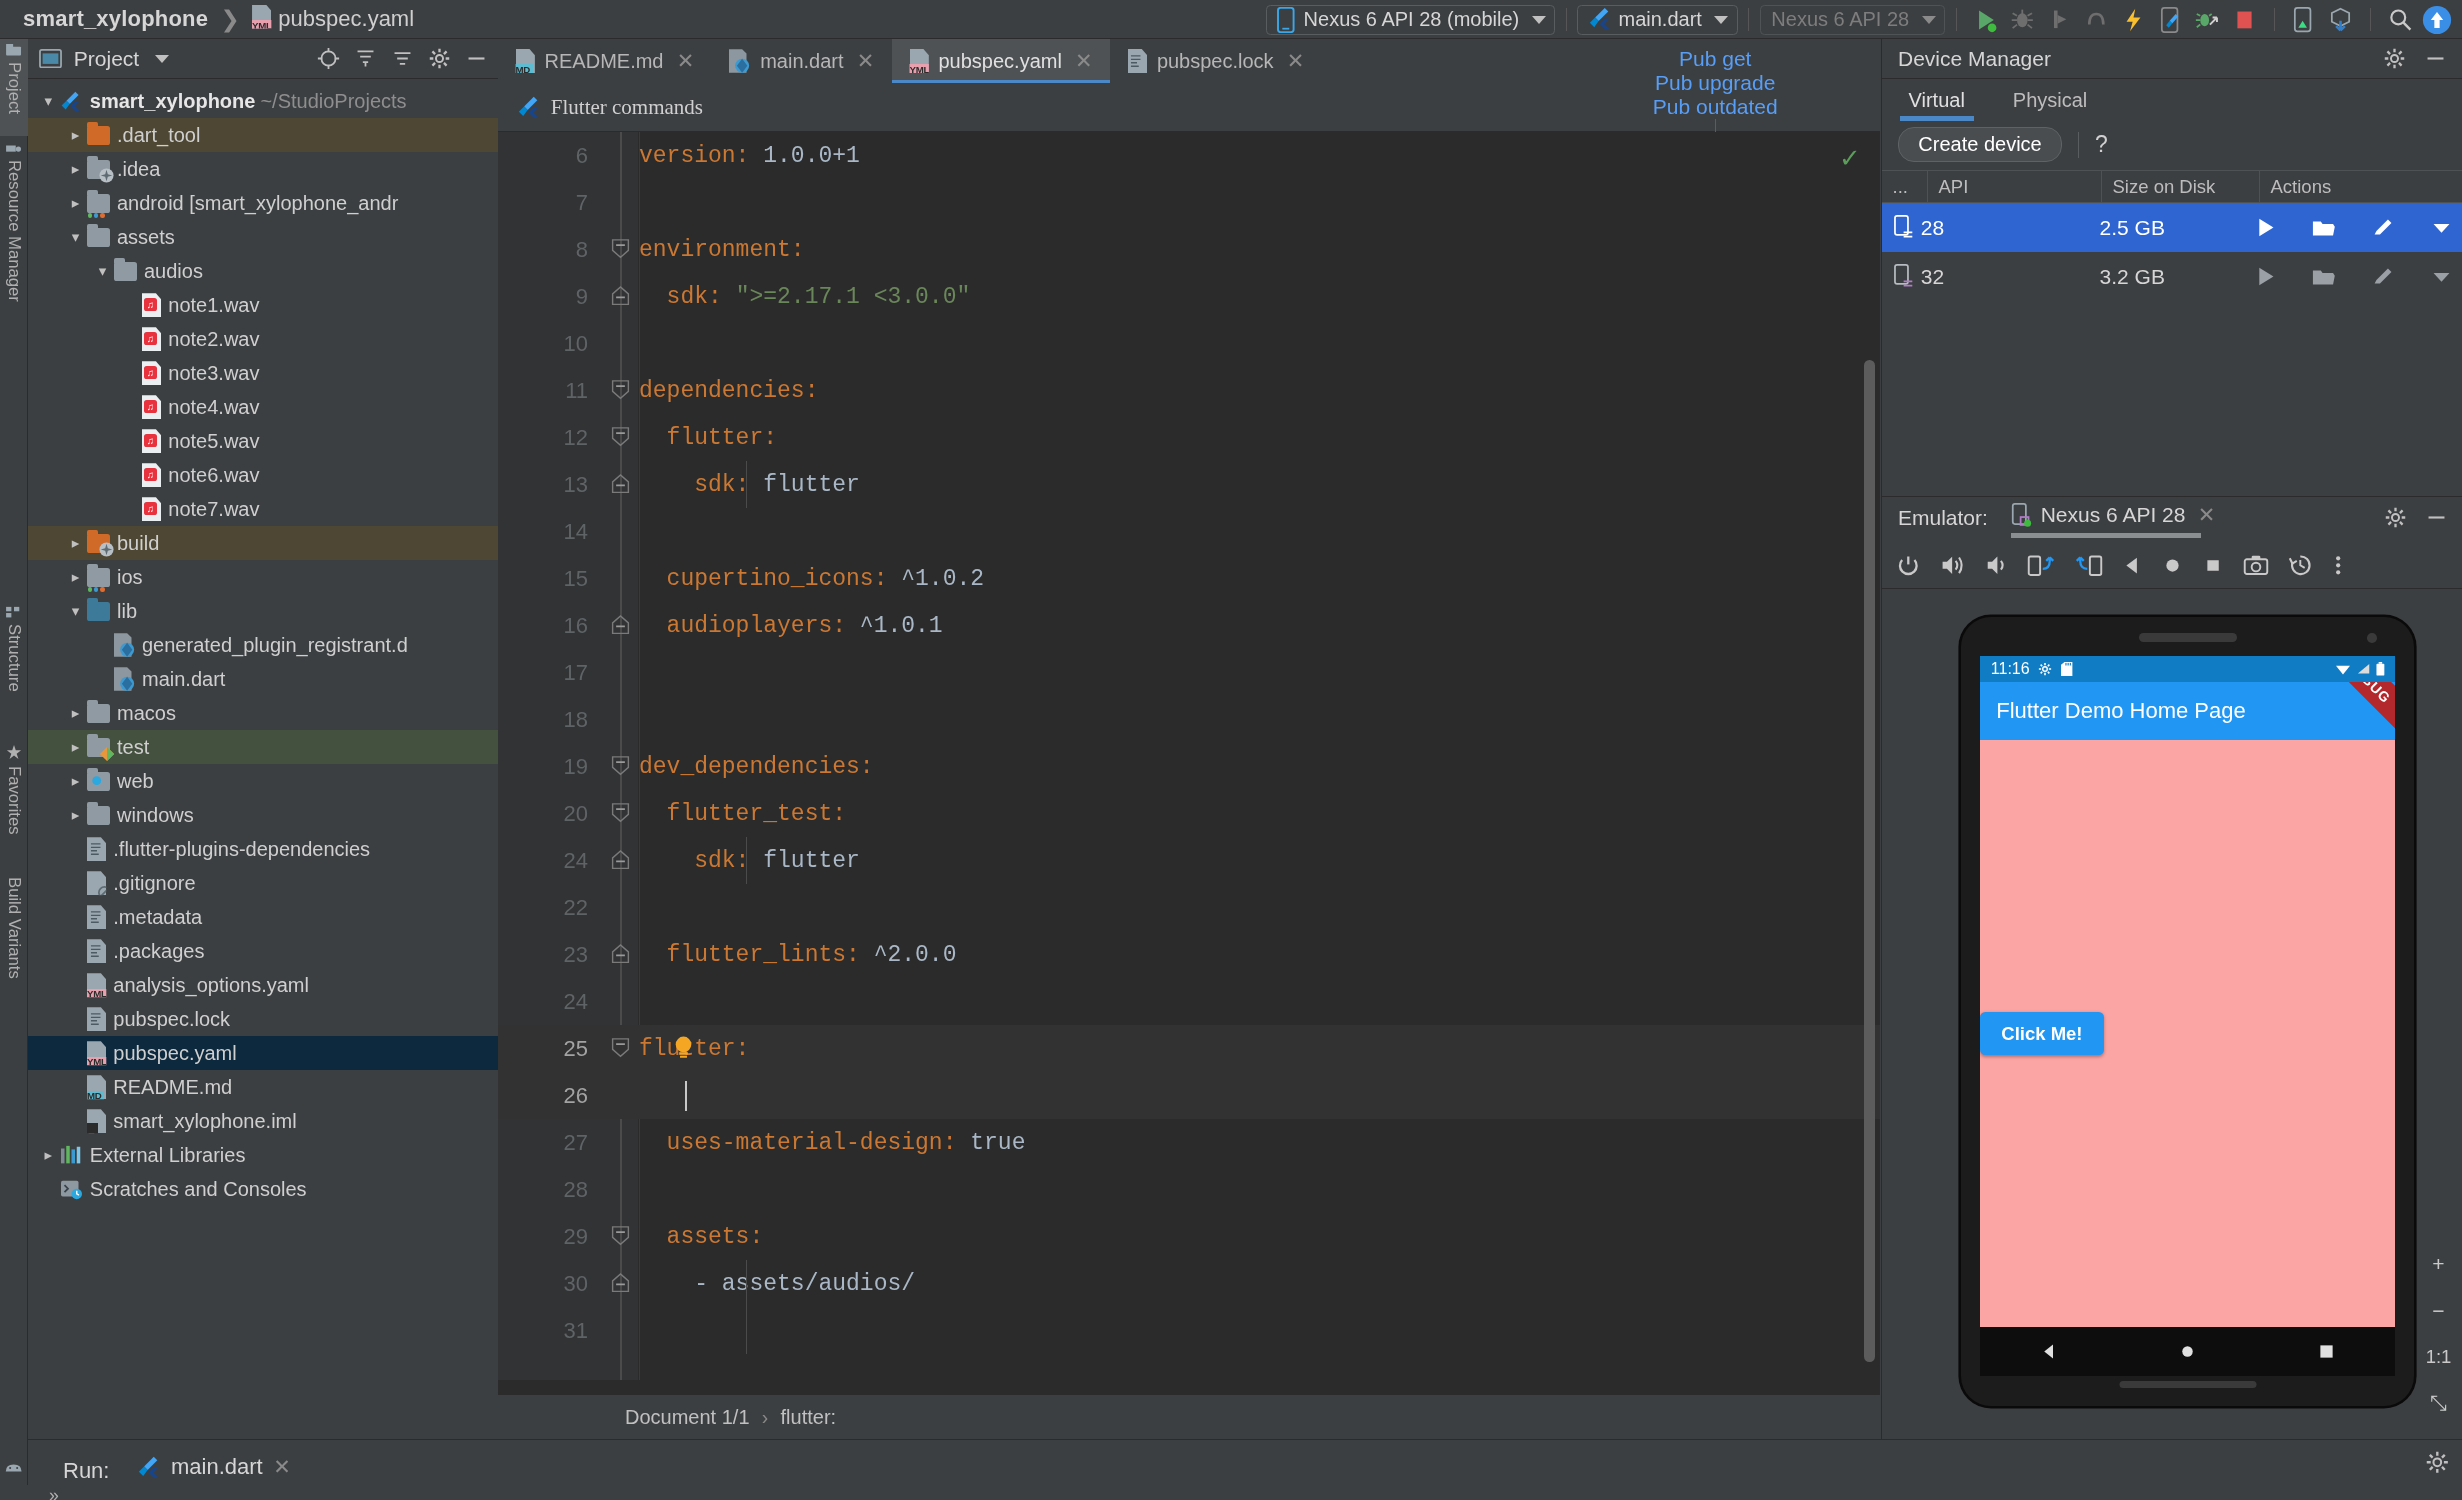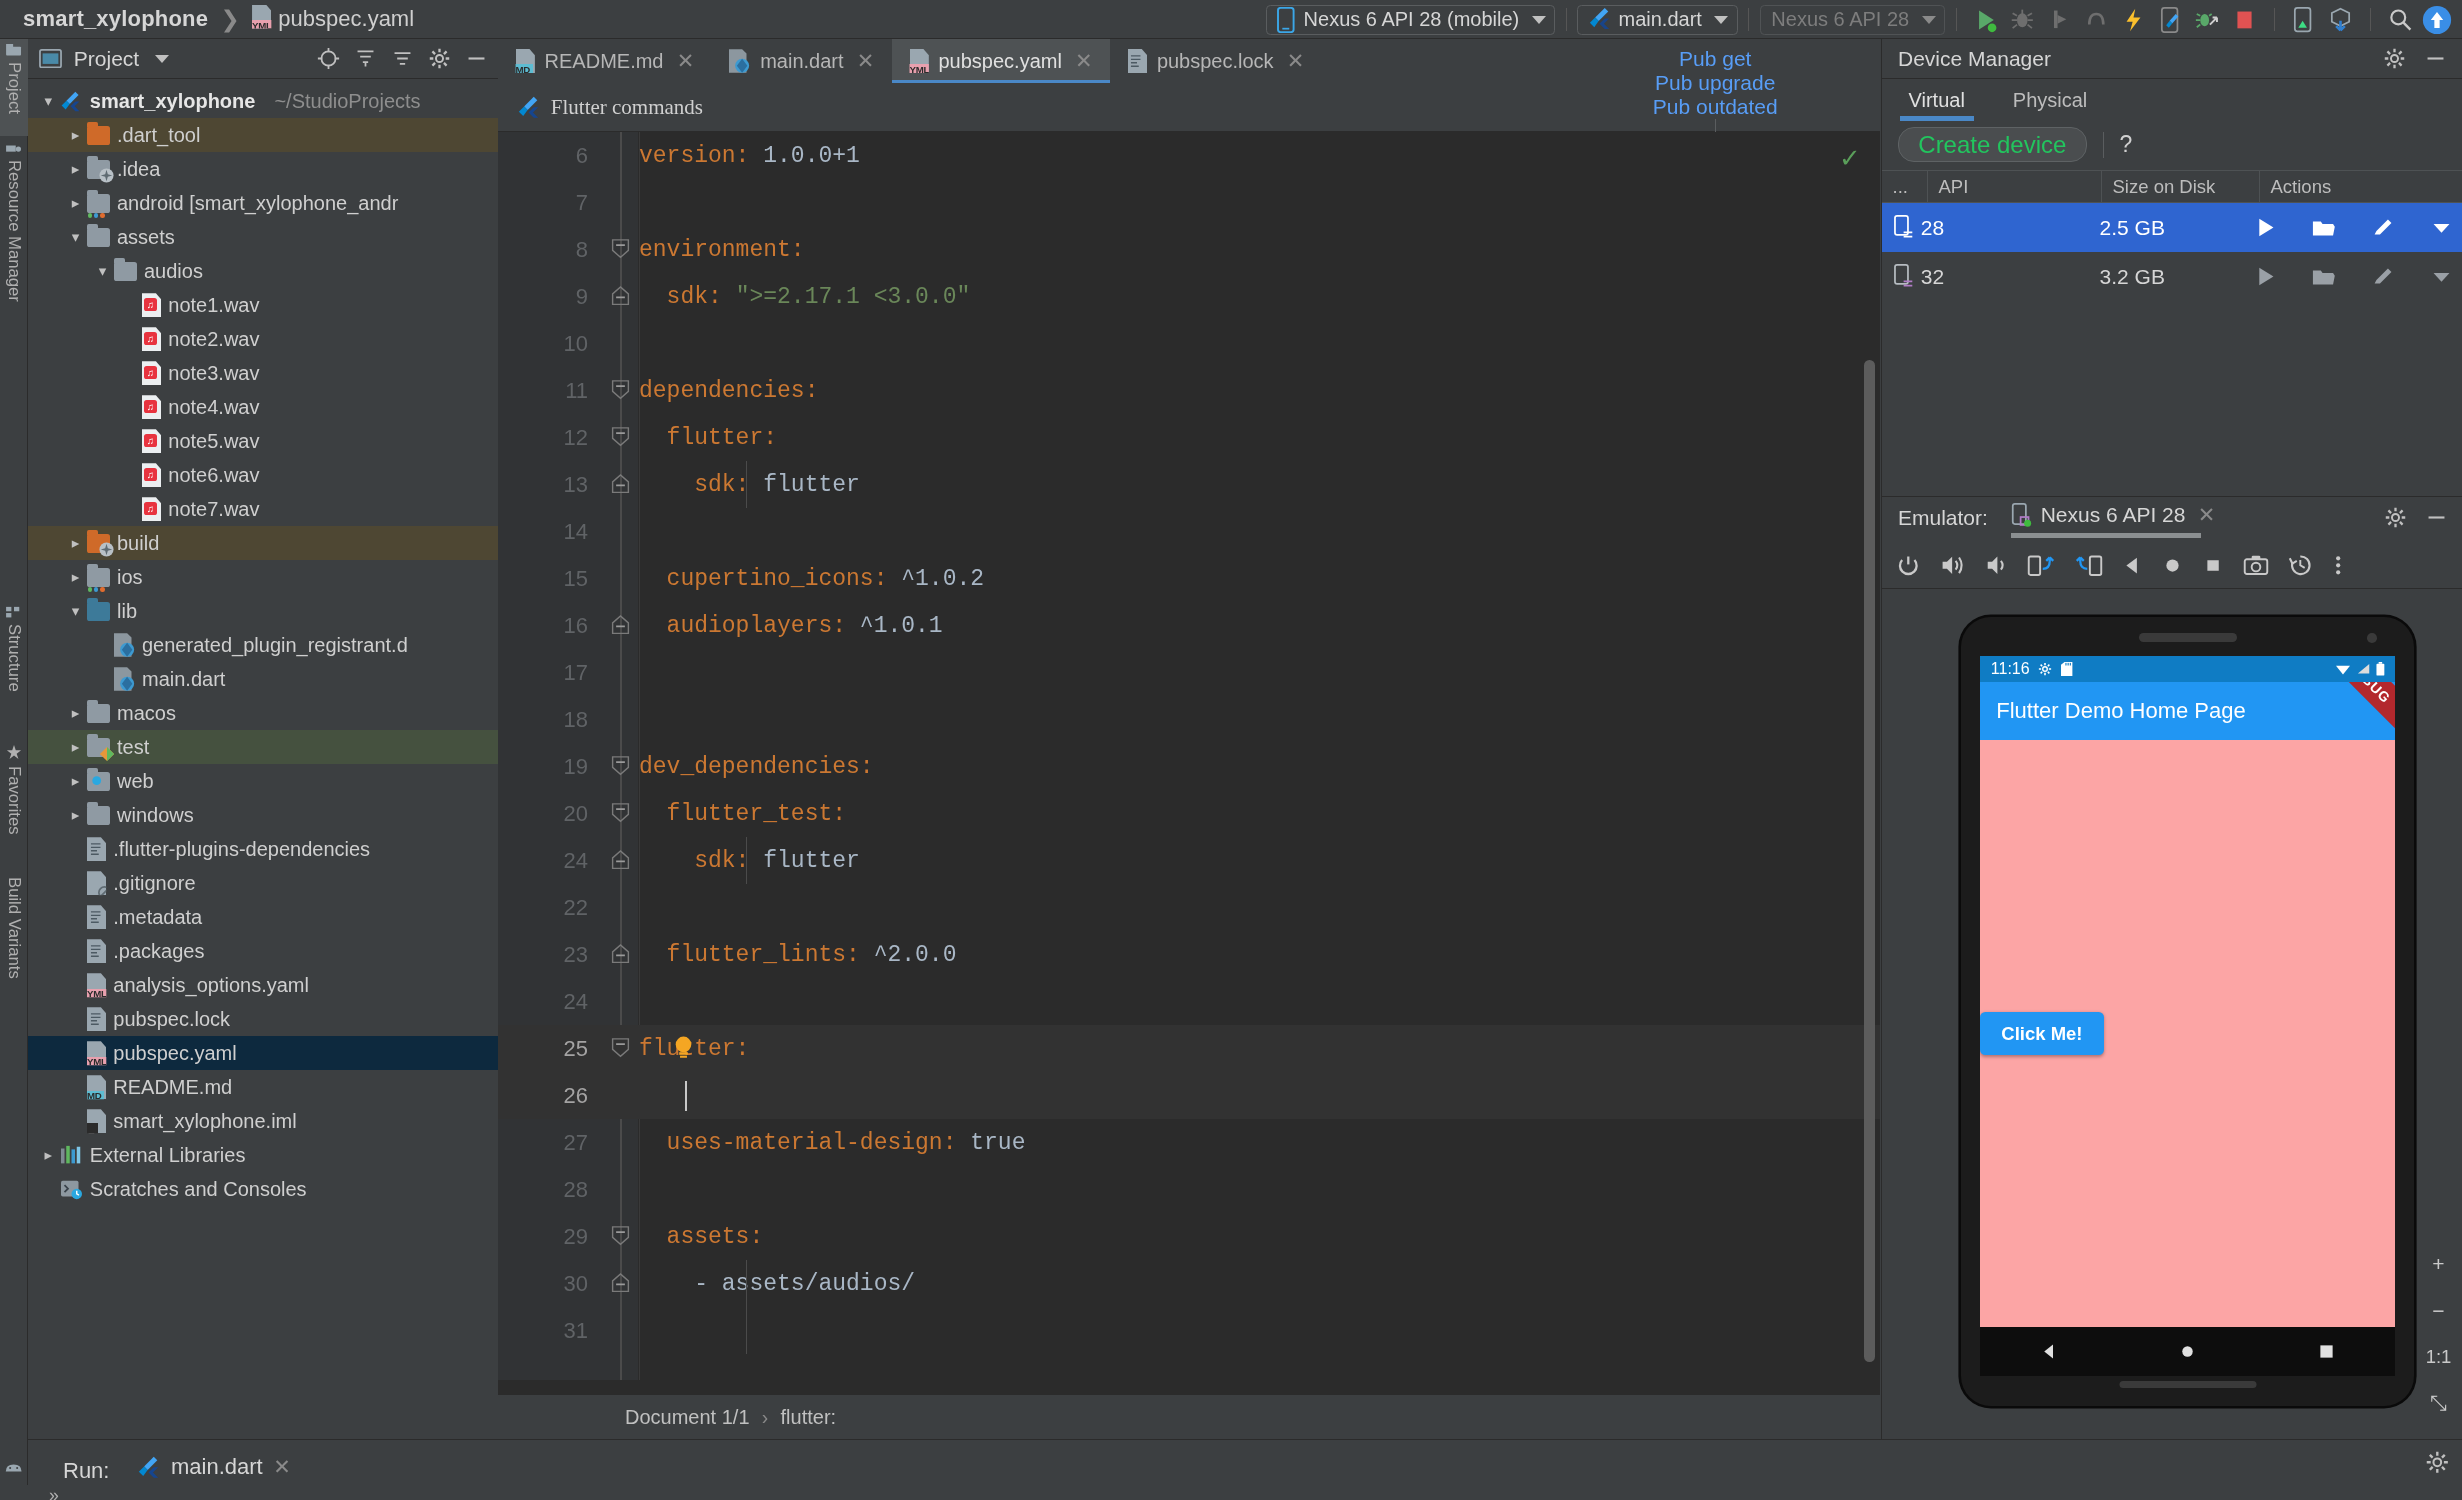--- a/index.html
+++ b/index.html
@@ -126,22 +126,22 @@
   
   .dm{ position:absolute; left:1881px; top:39px; width:582px; height:1401px; background:#3c3f41; border-left:0.9px solid #2b2b2b;}
   .dm-head{ height:40px; display:flex; align-items:center; padding:0 16px; border-bottom:0.9px solid #2b2b2b;}
   .dm-title{ font-size:21px; color:#d6d6d6;}
   .dm-head-ico{ margin-left:auto; display:flex; align-items:center; gap:17.6px;}
   .dm-tabs{ height:40px; display:flex; align-items:flex-end; padding:0 16px; position:relative;gap:27px;}
   .dmtab{ font-size:20px; color:#bdbdbd; padding:0 10.5px 7px 10.5px; position:relative;}
   .dmtab.active{ color:#e0e0e0;}
   .dmtab.active:after{ content:""; position:absolute; left:1.8px; right:1.8px; bottom:-1.8px; height:4.4px; background:#4a88c7;}
   .dm-actions{ height:51px; display:flex; align-items:center; padding:0 16px; gap:16px;}
-  .btn{ height:35px; border:0.9px solid #5e6264; border-radius:16px; background:#4a4d4f; color:#22c55e;
-        padding:0 19.3px; font-size:24px; display:flex; align-items:center;}
+  .btn{ height:35px; border:0.9px solid #5e6264; border-radius:16px; background:#4a4d4f; color:#ffffff;
+        padding:0 19.3px; font-size:20px; display:flex; align-items:center;}
   .vsep{ width:0.9px; height:26px; background:#5a5d5f;}
   .qmark{ color:#d0d0d0; font-size:23px;}
   .dm-table{ width:100%; }
   .dmthead{ height:33px; display:flex; align-items:center; border-top:0.9px solid #4e5254; border-bottom:0.9px solid #4e5254;}
   .dmth{ font-size:18.5px; color:#bdbdbd; padding:0 10.5px; height:33px; display:flex; align-items:center;
          border-right:0.9px solid #4e5254;}
   .dmrow{ height:49px; display:flex; align-items:center; }
   .dmrow.sel{ background:#2f65d0; }
   .dmcell{ display:flex; align-items:center; padding:0 10.5px; font-size:21px; color:#d6d6d6;}
   .dmrow.sel .dmcell{ color:#fff;}
@@ -410,21 +410,21 @@
           <span style="display:inline-block;width:8.8px;flex:0 0 8.8px"></span>
           <span class="arrow">▾</span>
           <span style="flex:0 0 23px">
             <svg width="21" height="23" viewBox="0 0 26 28">
               <path d="M19 2 L8 13 L12 17 L23 6 Z" fill="#42a5f5"></path>
               <path d="M19 14 L13 20 L19 26 L24 26 L18 20 L24 14 Z" fill="#0d47a1" opacity=".8"></path>
               <path d="M12 17 L8 13 L2 19 L7 24 Z" fill="#0288d1"></path>
             </svg>
           </span>
           <span class="lbl b">smart_xylophone</span>
-          <span class="lbl dim" style="margin-left:19px">~/StudioProjects</span>
+          <span class="lbl dim" style="margin-left:5px">~/StudioProjects</span>
         </div>
         <div class="row sel-olive">
           <span style="display:inline-block;width:36px;flex:0 0 36px"></span>
           <span class="arrow">▸</span>
           <span class="folder orange"></span>
           <span class="lbl">.dart_tool</span>
         </div>
         <div class="row">
           <span style="display:inline-block;width:36px;flex:0 0 36px"></span>
           <span class="arrow">▸</span>

